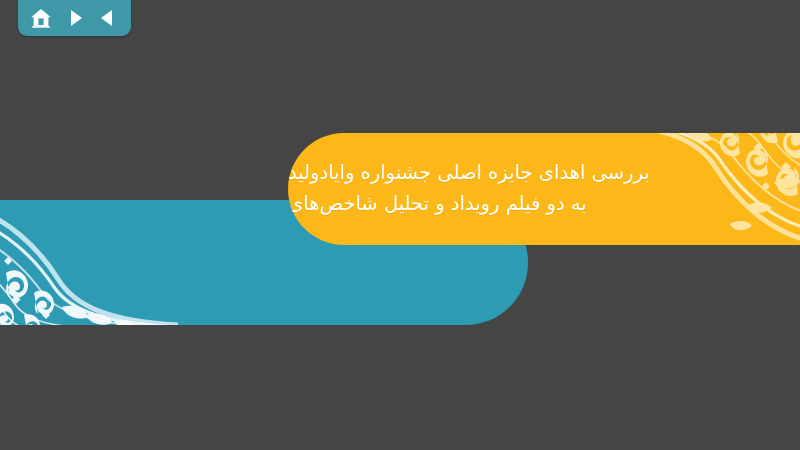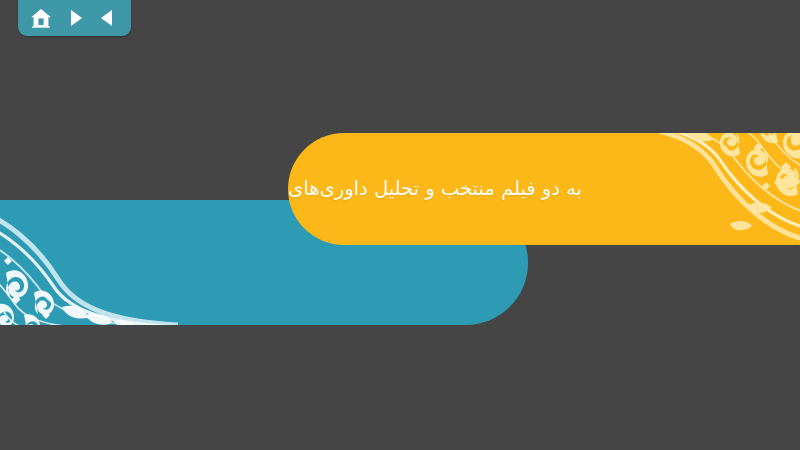--- a/index.html
+++ b/index.html
@@ -179,21 +179,22 @@
         <path d="M160 78 c-10 8 -22 5 -25 -2 c9 -6 20 -4 25 2 z"></path>
         <path d="M140 96 c-9 7 -19 5 -22 -2 c8 -5 18 -3 22 2 z"></path>
       </g>
       <g fill="none" stroke="#fdeec0" stroke-width="1.6" opacity="0.85">
         <path d="M194 54 c-18 -6 -34 -22 -46 -40 c-10 -15 -30 -22 -62 -24"></path>
         <path d="M194 38 c-14 -6 -28 -20 -38 -36 c-9 -13 -28 -19 -56 -21"></path>
       </g>
     </svg>
 
     <div id="headline">
-      <div class="line">به دو فیلم منتخب و تحلیل داوری‌های</div>
+      <div class="line">بررسی اهدای جایزه اصلی جشنواره وایادولید</div>
+      <div class="line">به دو فیلم رویداد و تحلیل شاخص‌های</div>
     </div>
   </div>
 
   <div id="navbar">
     <div class="nav-btn" title="back">
       <svg width="20" height="20" viewBox="0 0 20 20">
         <polygon points="14,2 14,18 3,10" fill="#ffffff"></polygon>
       </svg>
     </div>
     <div class="nav-btn" title="forward">

